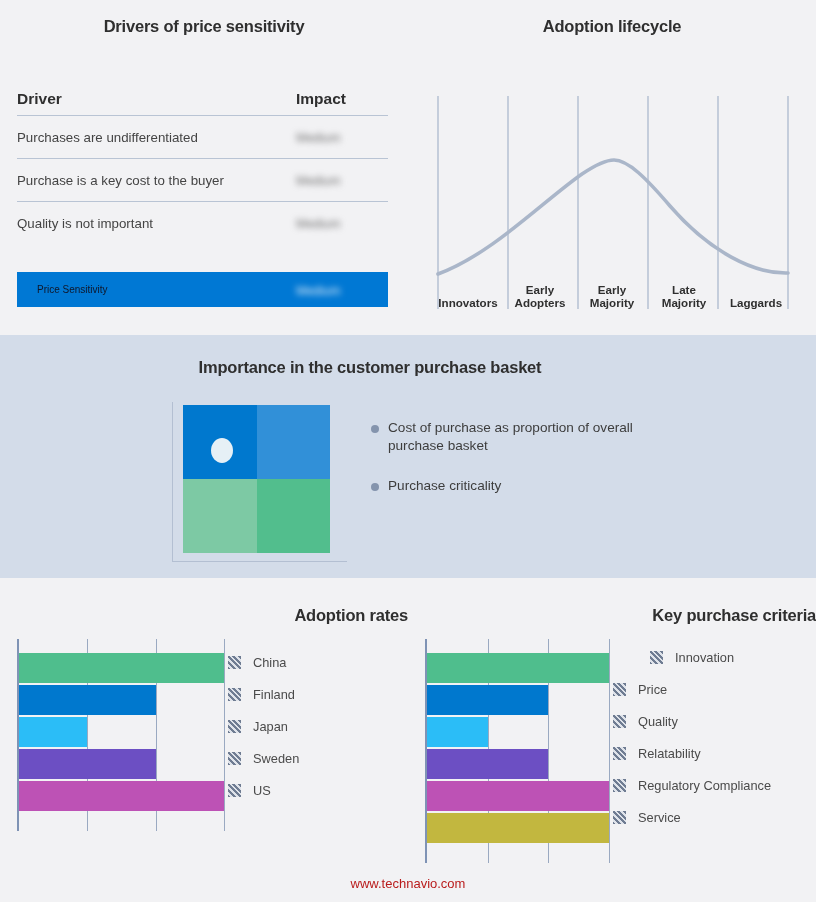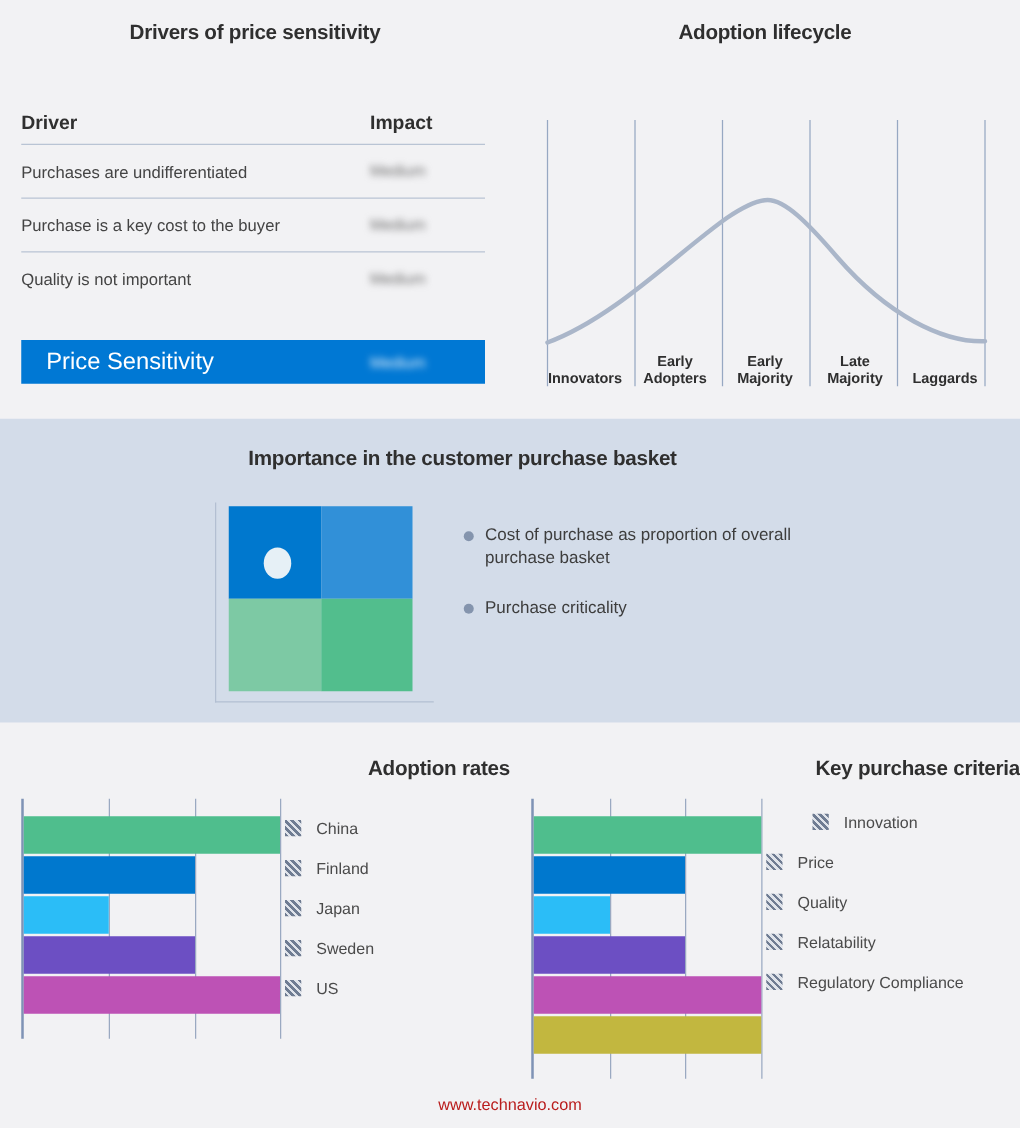--- a/index.html
+++ b/index.html
@@ -35,21 +35,21 @@
     display:inline-block;
     font-size:12.5px;color:#6f6f6f;
     filter:blur(3.1px);
     -webkit-filter:blur(3.1px);
     user-select:none;
   }
   .hirow{
     position:absolute;left:17px;top:272px;width:371px;height:35px;
     background:#0078d4;display:flex;align-items:center;
   }
-  .hirow .c1{flex:1;font-size:19px;color:#ffffff;padding-left:20px;}
+  .hirow .c1{flex:1;font-size:10px;color:#0f172a;padding-left:20px;}
   .hirow .c2{width:92px;}
   .hirow .redact{color:#e8f1fa;}
 
   
   #p2{left:408px;top:0;width:408px;height:335px;}
   #p2 .ptitle{position:absolute;left:0;top:17px;width:408px;}
   .life{position:absolute;left:24px;top:82px;width:360px;height:228px;}
   .lifesvg{position:absolute;left:0;top:0;}
   .lifelabels{
     position:absolute;left:0;bottom:0;width:360px;height:36px;
@@ -263,16 +263,20 @@
         <span class="bltxt">Quality</span>
       </div>
       <div class="blitem" style="height: 32px;">
         <span class="hatch"></span>
         <span class="bltxt">Relatability</span>
       </div>
       <div class="blitem" style="height: 32px;">
         <span class="hatch"></span>
         <span class="bltxt">Regulatory Compliance</span>
       </div>
+      <div class="blitem" style="height: 32px;">
+        <span class="hatch"></span>
+        <span class="bltxt">Service</span>
+      </div>
     </div>
 </div>
 
 <div class="footer">www.technavio.com</div>
 
 </body></html>

